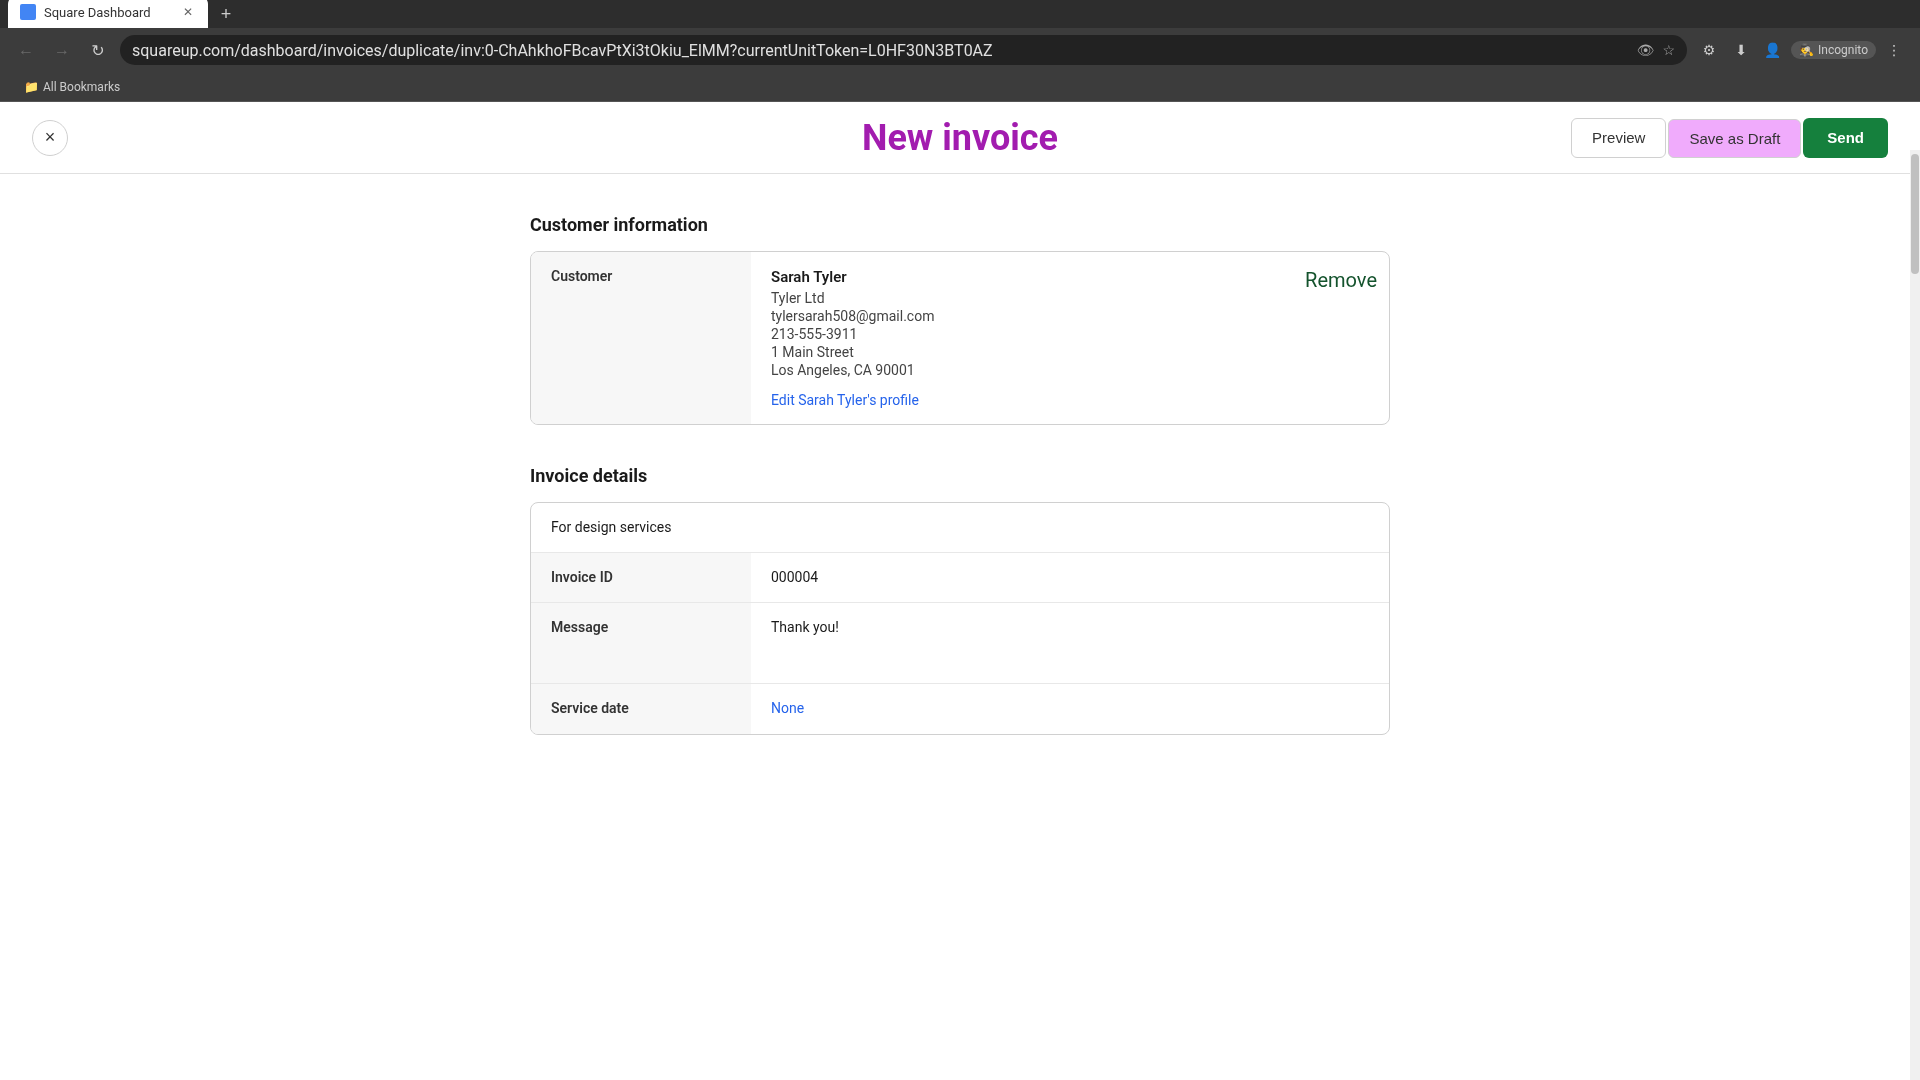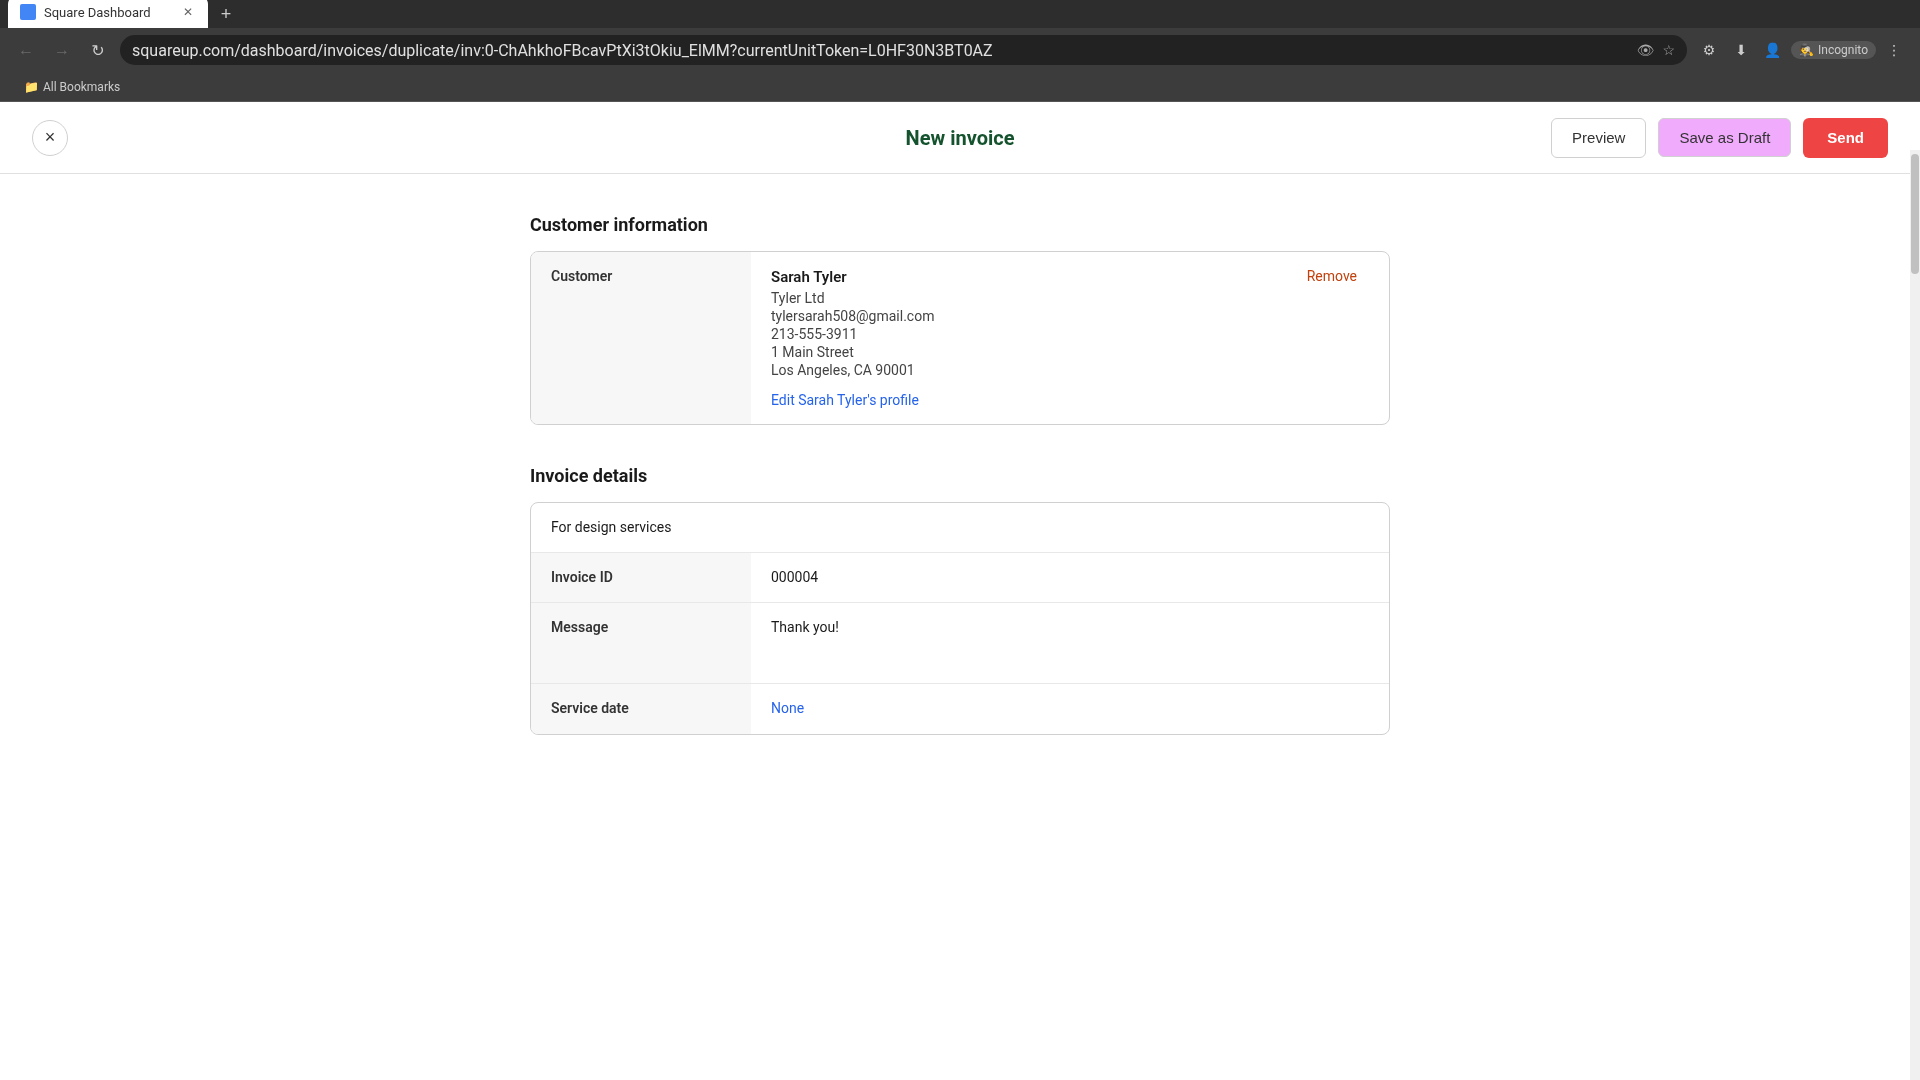--- a/index.html
+++ b/index.html
@@ -179,29 +179,29 @@
       display: flex;
       align-items: center;
       justify-content: center;
       font-size: 18px;
       color: #333;
     }
     .page-title {
       position: absolute;
       left: 50%;
       transform: translateX(-50%);
-      font-size: 20px;
+      font-size: 36px;
       font-weight: 700;
-      color: #14532d;
+      color: #a21caf;
     }
     .top-bar-actions {
       margin-left: auto;
       display: flex;
-      align-items: center;
-      gap: 12px;
+      align-items: flex-end;
+      gap: 2px;
     }
     .preview-btn {
       height: 40px;
       padding: 0 20px;
       border: 1px solid #d0d0d0;
       border-radius: 6px;
       background: #fff;
       cursor: pointer;
       font-size: 15px;
       color: #333;
@@ -214,21 +214,21 @@
       background: #f0abfc;
       cursor: pointer;
       font-size: 15px;
       color: #333;
     }
     .send-btn {
       height: 40px;
       padding: 0 24px;
       border: none;
       border-radius: 6px;
-      background: #ef4444;
+      background: #15803d;
       cursor: pointer;
       font-size: 15px;
       font-weight: 600;
       color: #fff;
     }
 
     
     .main-content {
       max-width: 900px;
       margin: 0 auto;
@@ -283,23 +283,23 @@
     }
     .customer-detail {
       font-size: 14px;
       color: #444;
       margin-bottom: 2px;
     }
 
     .remove-link {
       position: absolute;
       top: 16px;
-      right: 32px;
-      color: #c2410c;
-      font-size: 14px;
+      right: 12px;
+      color: #14532d;
+      font-size: 20px;
       cursor: pointer;
       text-decoration: none;
     }
 
     .edit-link {
       color: #2563eb;
       font-size: 14px;
       cursor: pointer;
       text-decoration: none;
       margin-top: 12px;

